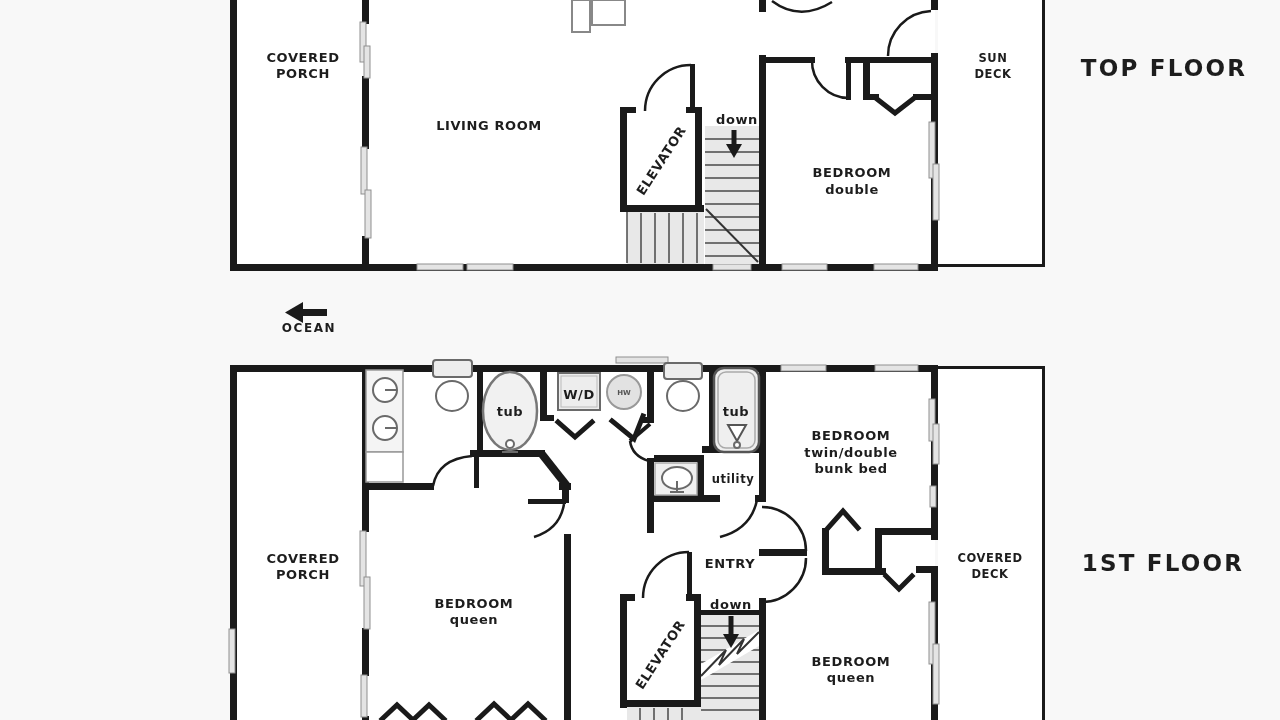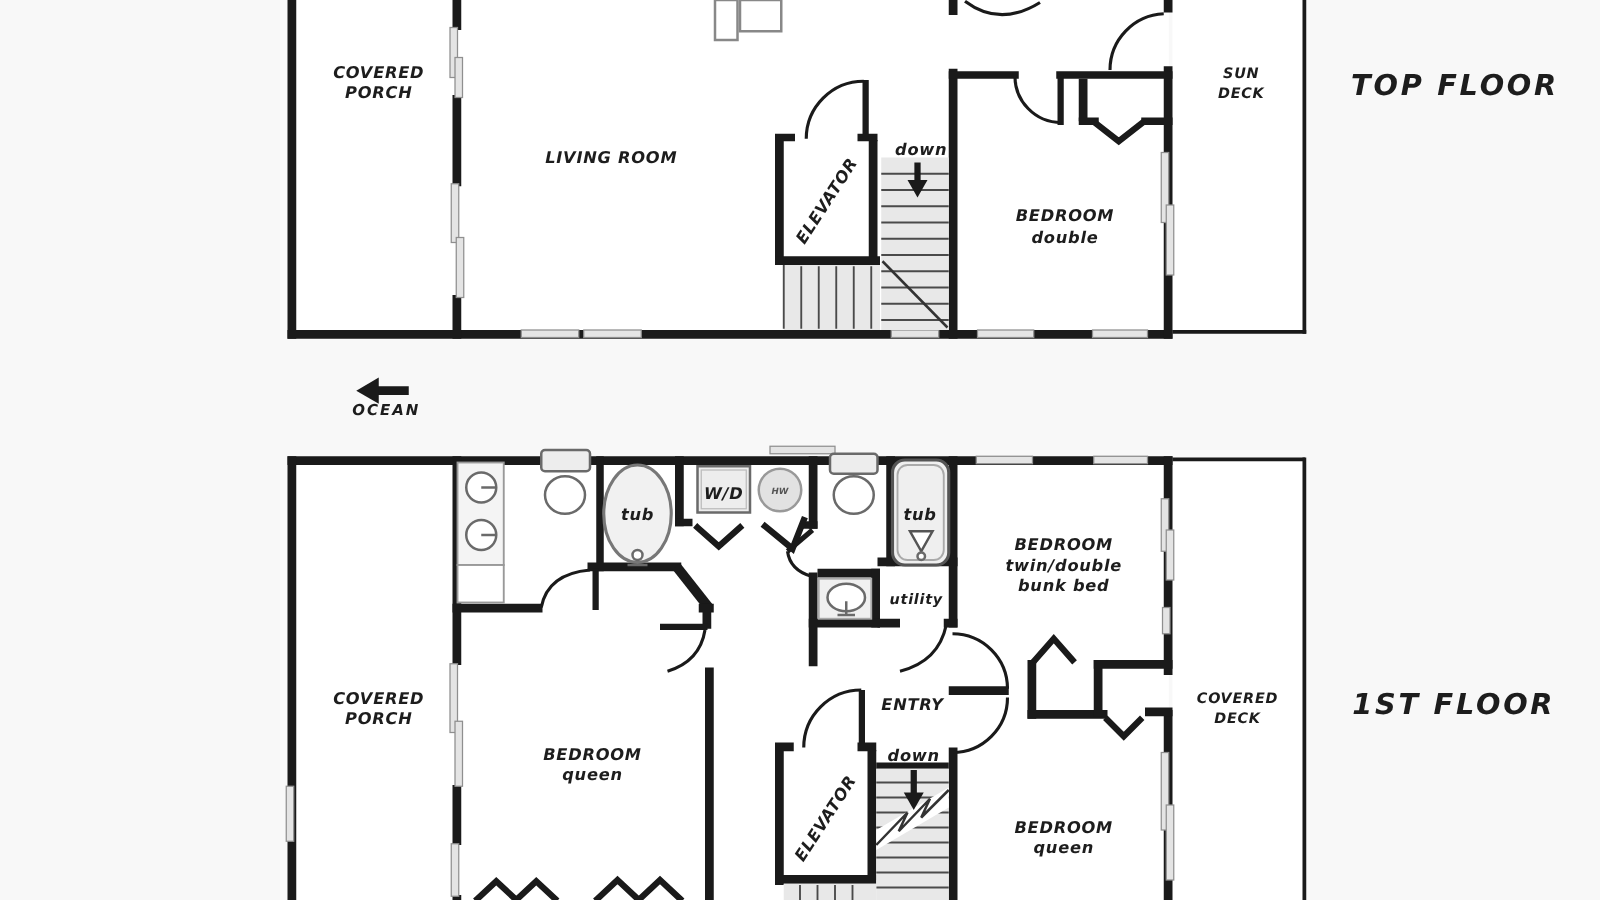--- a/index.html
+++ b/index.html
@@ -1,21 +1,21 @@
 <!DOCTYPE html>
 <html style="--wall: #1a1a1a; --winfill: #e4e4e4; --winstroke: #8f8f8f; --fixfill: #ededed; --fixstroke: #6a6a6a; --stairfill: #e8e8e8; --text: #1d1d1d; --bg: #f8f8f8; --room: #ffffff;"><head>
 <meta charset="utf-8">
 <style>
   html,body{margin:0;padding:0;}
   body{
     width:1280px;height:720px;overflow:hidden;
     background:var(--bg,#f8f8f8);
     font-family:"DejaVu Sans",sans-serif;
   }
-  .stage{position:relative;width:1056px;height:720px;font-style:italic;}
+  .stage{position:relative;width:1056px;height:720px;}
   svg{display:block;}
   .room{fill:var(--room,#fff);}
   .wall{fill:var(--wall,#1a1a1a);}
   .thin{fill:var(--wall,#1a1a1a);}
   .win{fill:var(--winfill,#e4e4e4);stroke:var(--winstroke,#8f8f8f);stroke-width:1;}
   .arc{fill:none;stroke:var(--wall,#1a1a1a);stroke-width:2.5;}
   .leaf{fill:var(--wall,#1a1a1a);}
   .fix{fill:var(--fixfill,#ededed);stroke:var(--fixstroke,#6a6a6a);stroke-width:2;}
   .fixw{fill:#fff;stroke:var(--fixstroke,#6a6a6a);stroke-width:2;}
   .fixline{fill:none;stroke:var(--fixstroke,#6a6a6a);stroke-width:2;}

